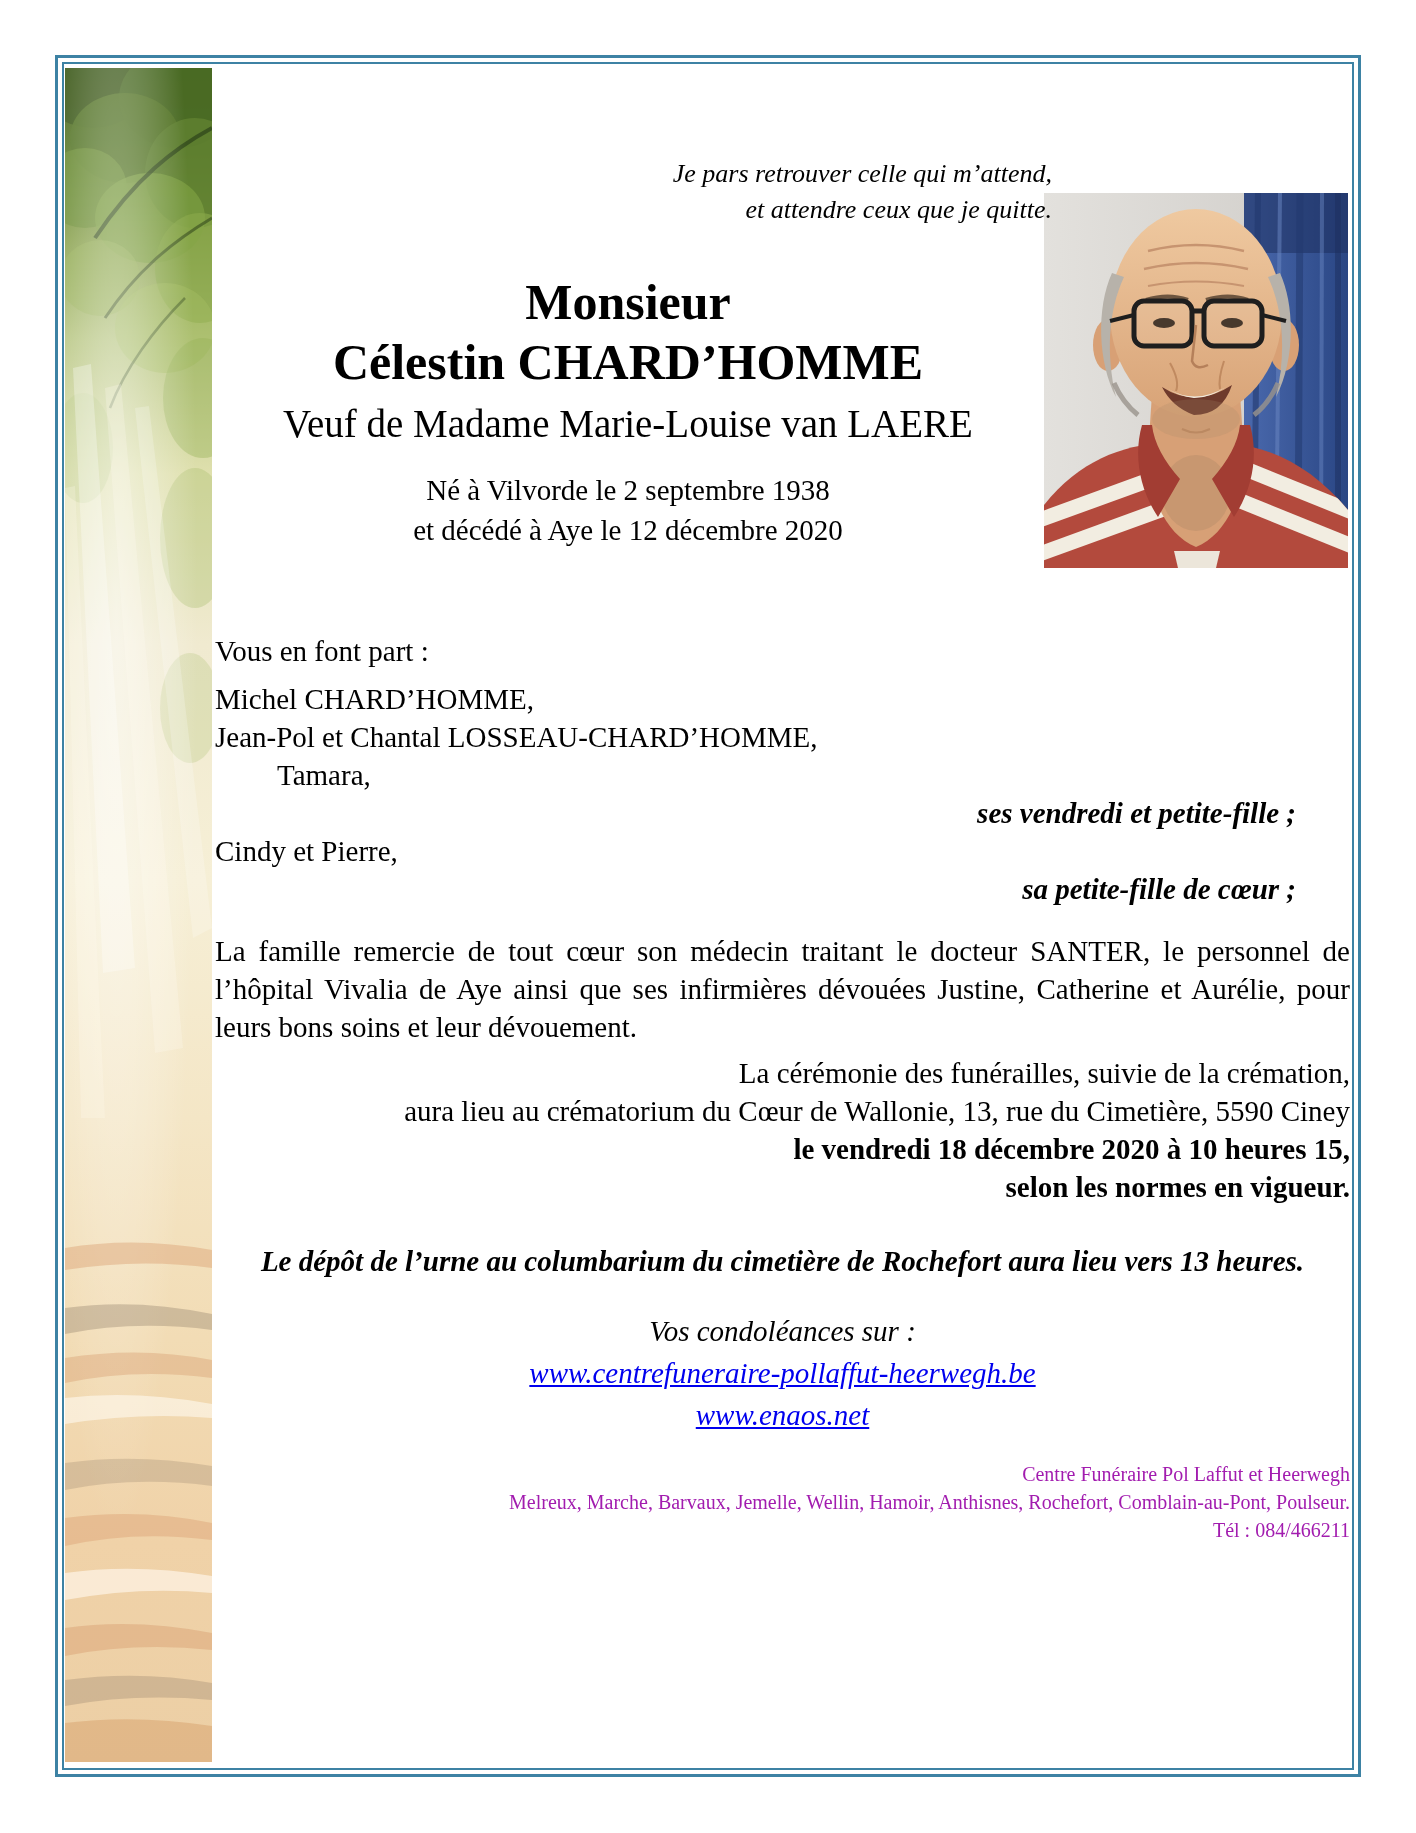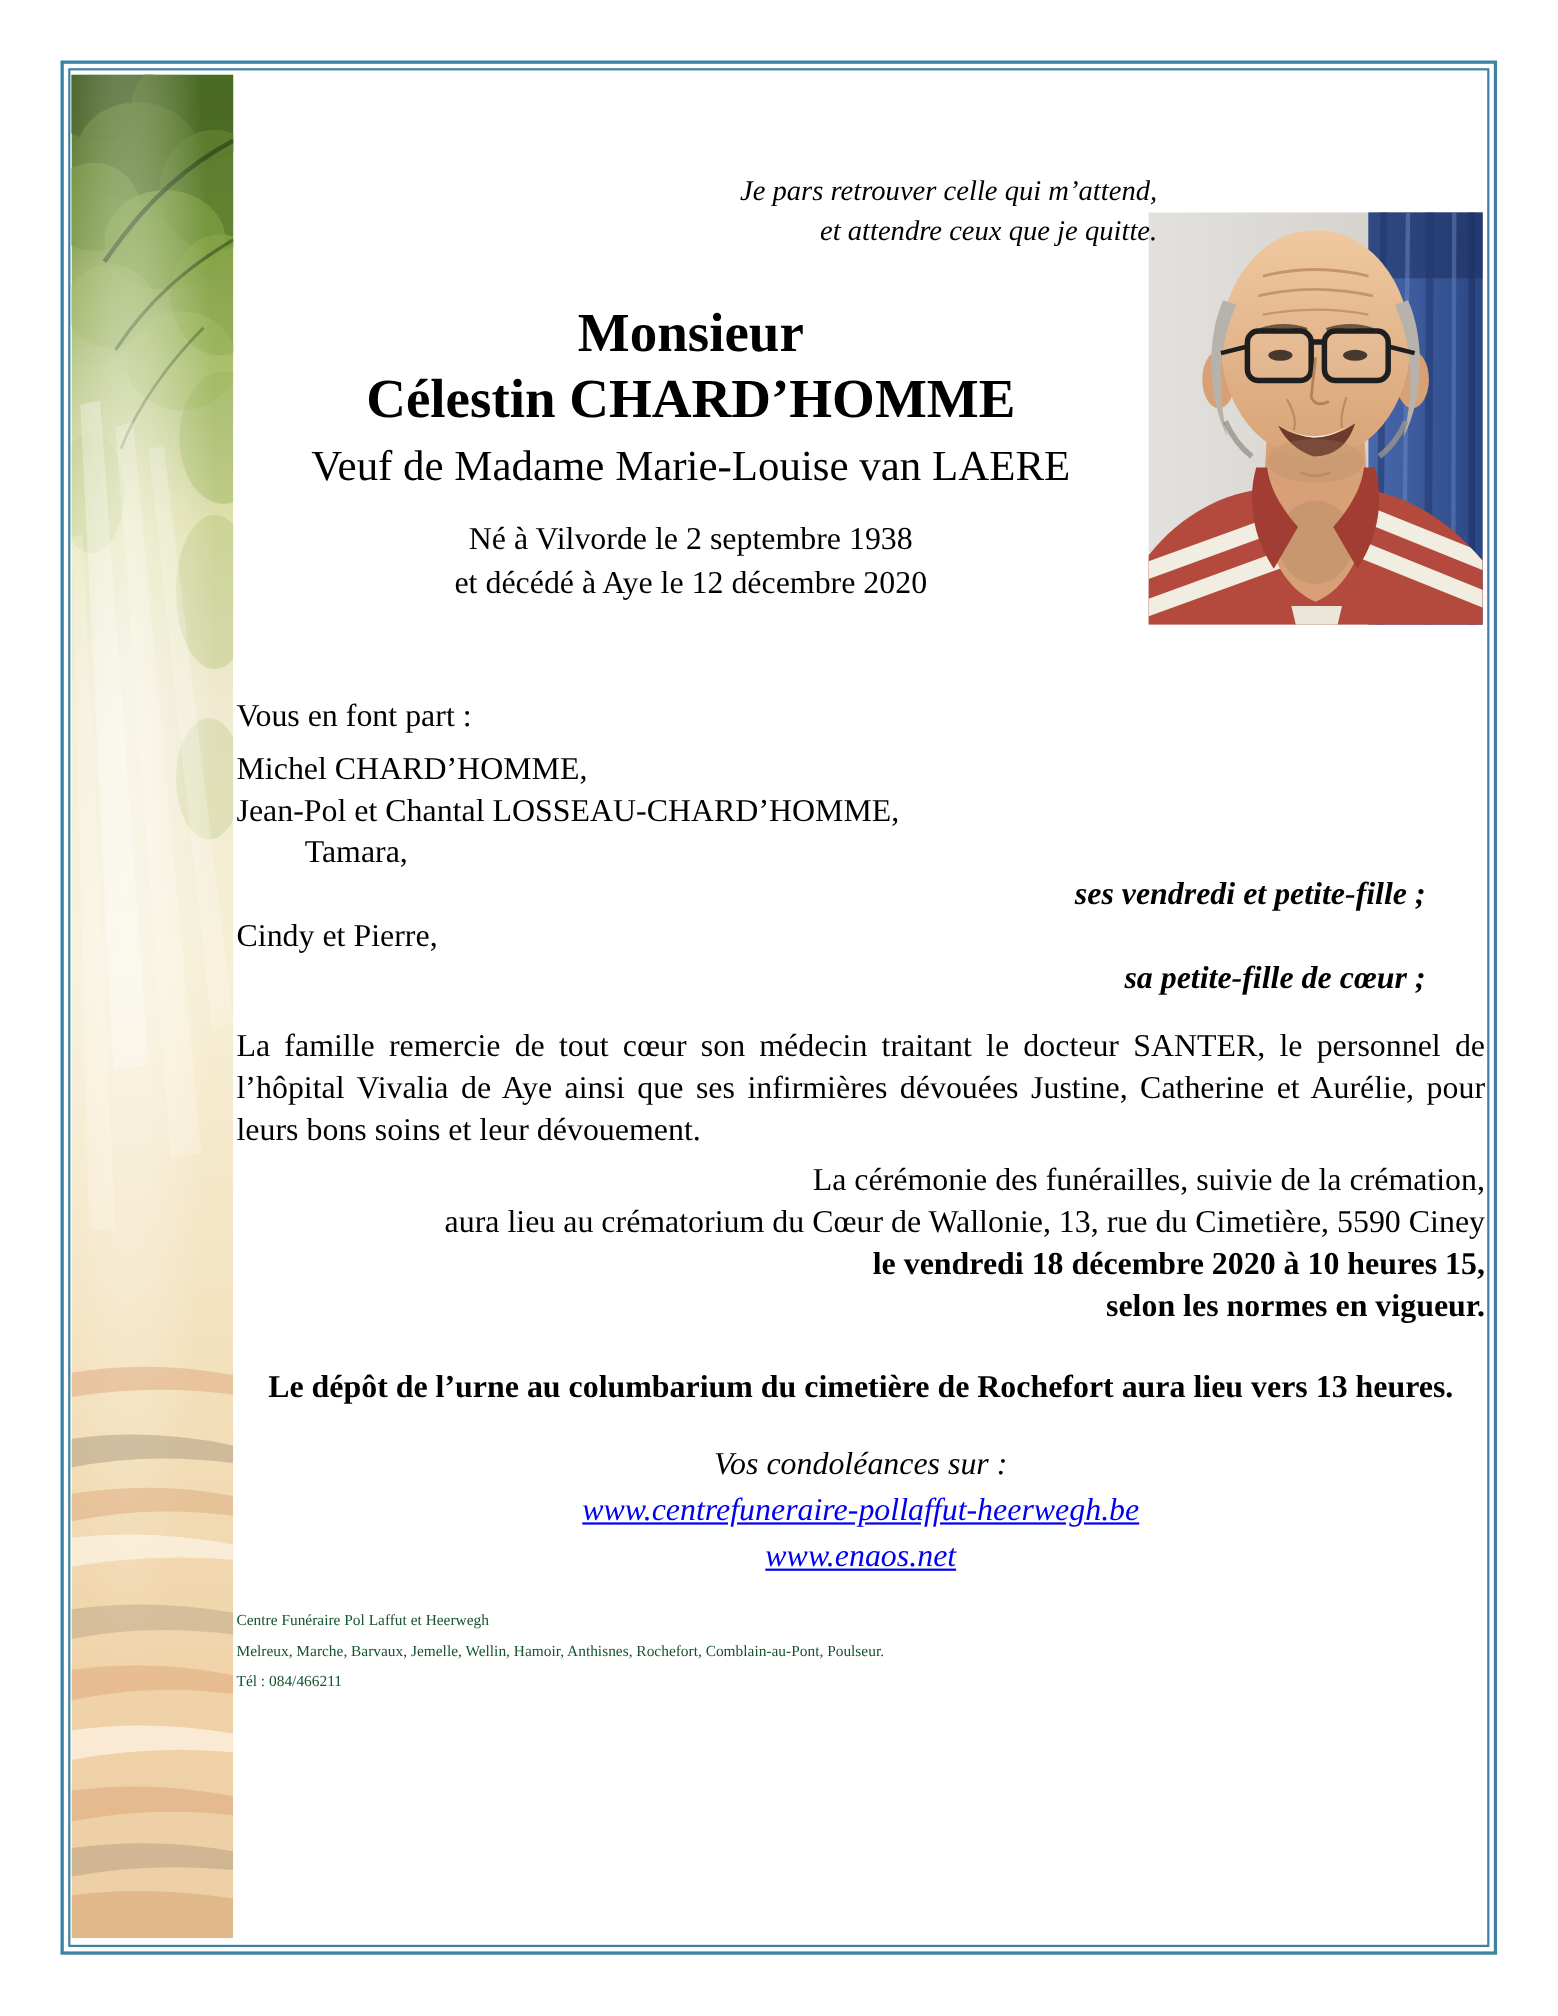--- a/index.html
+++ b/index.html
@@ -26,25 +26,25 @@
   .dates{font-size:29px;line-height:40px;margin-top:22px;}
   
   .bodyblock{position:absolute;left:215px;top:632px;width:1135px;font-size:29px;line-height:38px;}
   .intro{margin-bottom:10px;}
   .name-line{}
   .indent{padding-left:62px;}
   .relation{font-weight:bold;font-style:italic;text-align:right;padding-right:54px;}
   .thanks{margin-top:24px;text-align:justify;}
   .ceremony{margin-top:8px;text-align:right;}
   .bold{font-weight:bold;}
-  .urn{margin-top:36px;text-align:center;font-weight:bold;}
+  .urn{margin-top:36px;text-align:center;font-weight:bold;font-style:italic;}
   .repose{margin-top:36px;text-align:center;font-weight:bold;}
   .condolences{margin-top:30px;text-align:center;font-style:italic;line-height:42px;}
   .weblink{color:#0000ee;text-decoration:underline;display:block;}
-  .footer{margin-top:24px;text-align:left;color:#14532d;font-size:14px;line-height:28px;}
+  .footer{margin-top:24px;text-align:right;color:#a21caf;font-size:20px;line-height:28px;}
 </style>
 </head>
 <body>
 
 <div class="page">
 
   <div class="frame-outer"></div>
   <div class="frame-inner"></div>
 
   <div class="strip">

